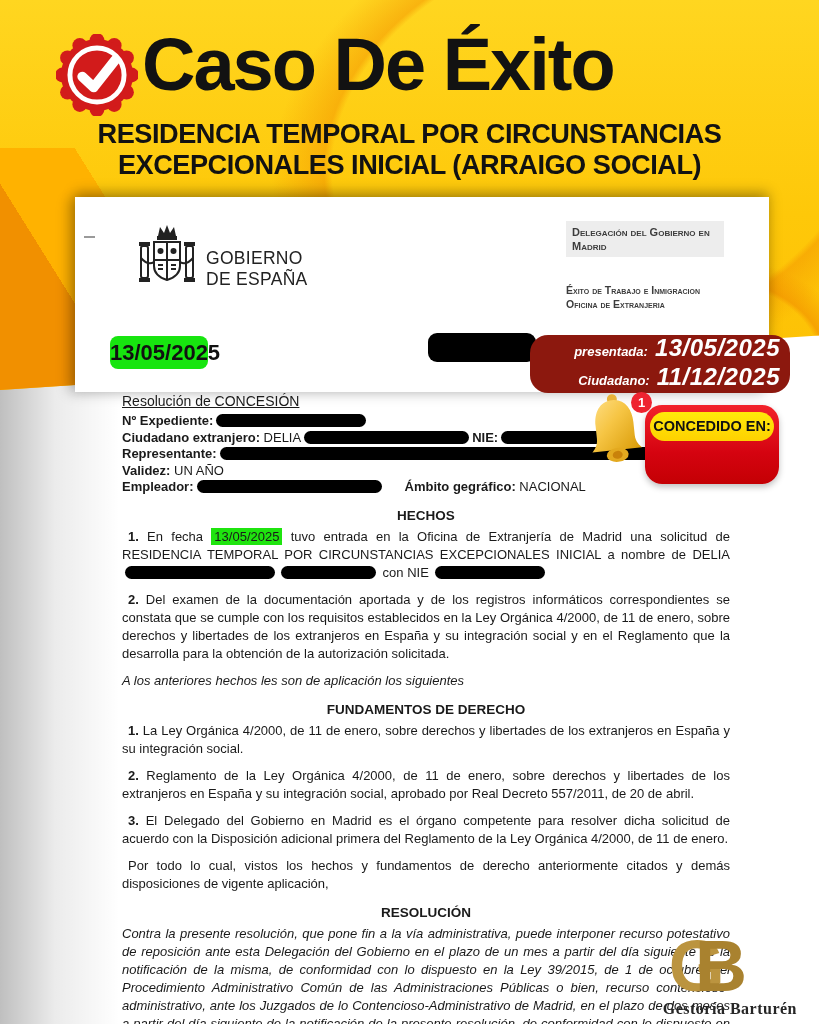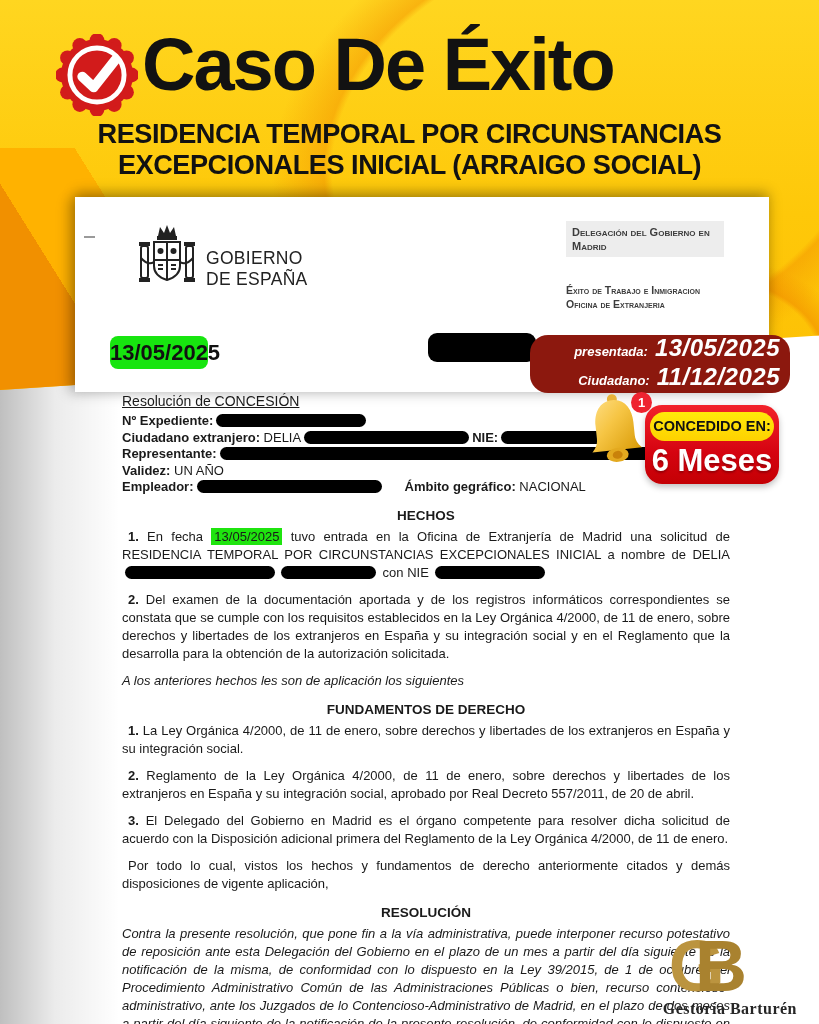--- a/index.html
+++ b/index.html
@@ -230,21 +230,20 @@
     </defs>
     <circle cx="30" cy="7" r="5" fill="#e8b23a"></circle>
     <path d="M30 8 C17 8 11 19 11 32 L11 45 C11 52 7 56 5 58 L55 58 C53 56 49 52 49 45 L49 32 C49 19 43 8 30 8 Z" fill="url(#bg1)"></path>
     <ellipse cx="30" cy="63" rx="11" ry="7" fill="#e3a91f"></ellipse>
     <ellipse cx="30" cy="63" rx="5" ry="4" fill="#c9820a"></ellipse>
   </svg>
 </div>
 <div class="notif">1</div>
 <div class="granted-badge">
   <div class="granted-pill">CONCEDIDO EN:</div>
-  <div class="granted-value">6 Meses</div>
 </div>
 
 <div class="doc">
 
   <div class="doc-title">Resolución de CONCESIÓN</div>
 
   <div class="field-line">
     <span class="flabel">Nº Expediente:</span><span class="bar w150"></span>
   </div>
   <div class="field-line">

